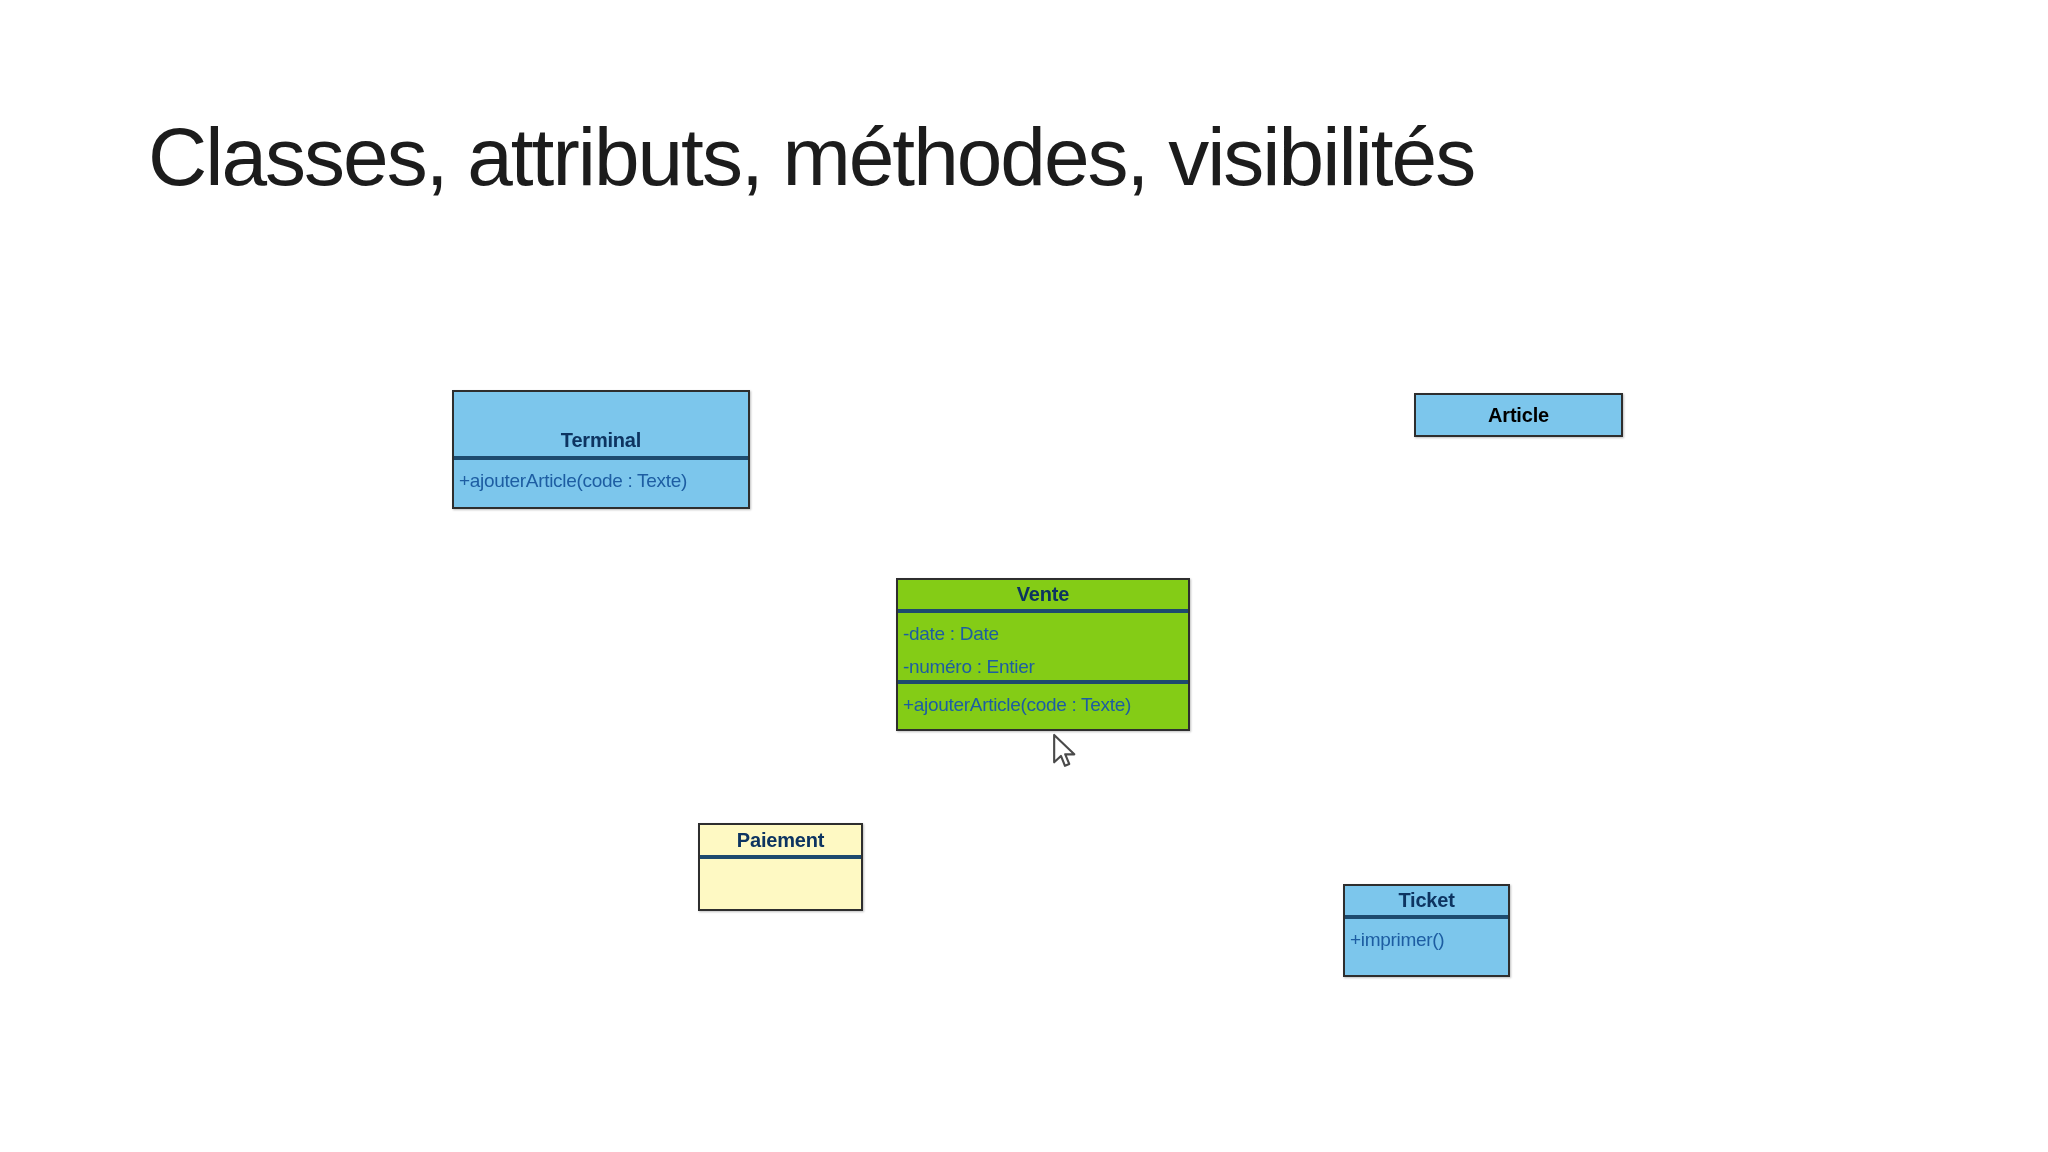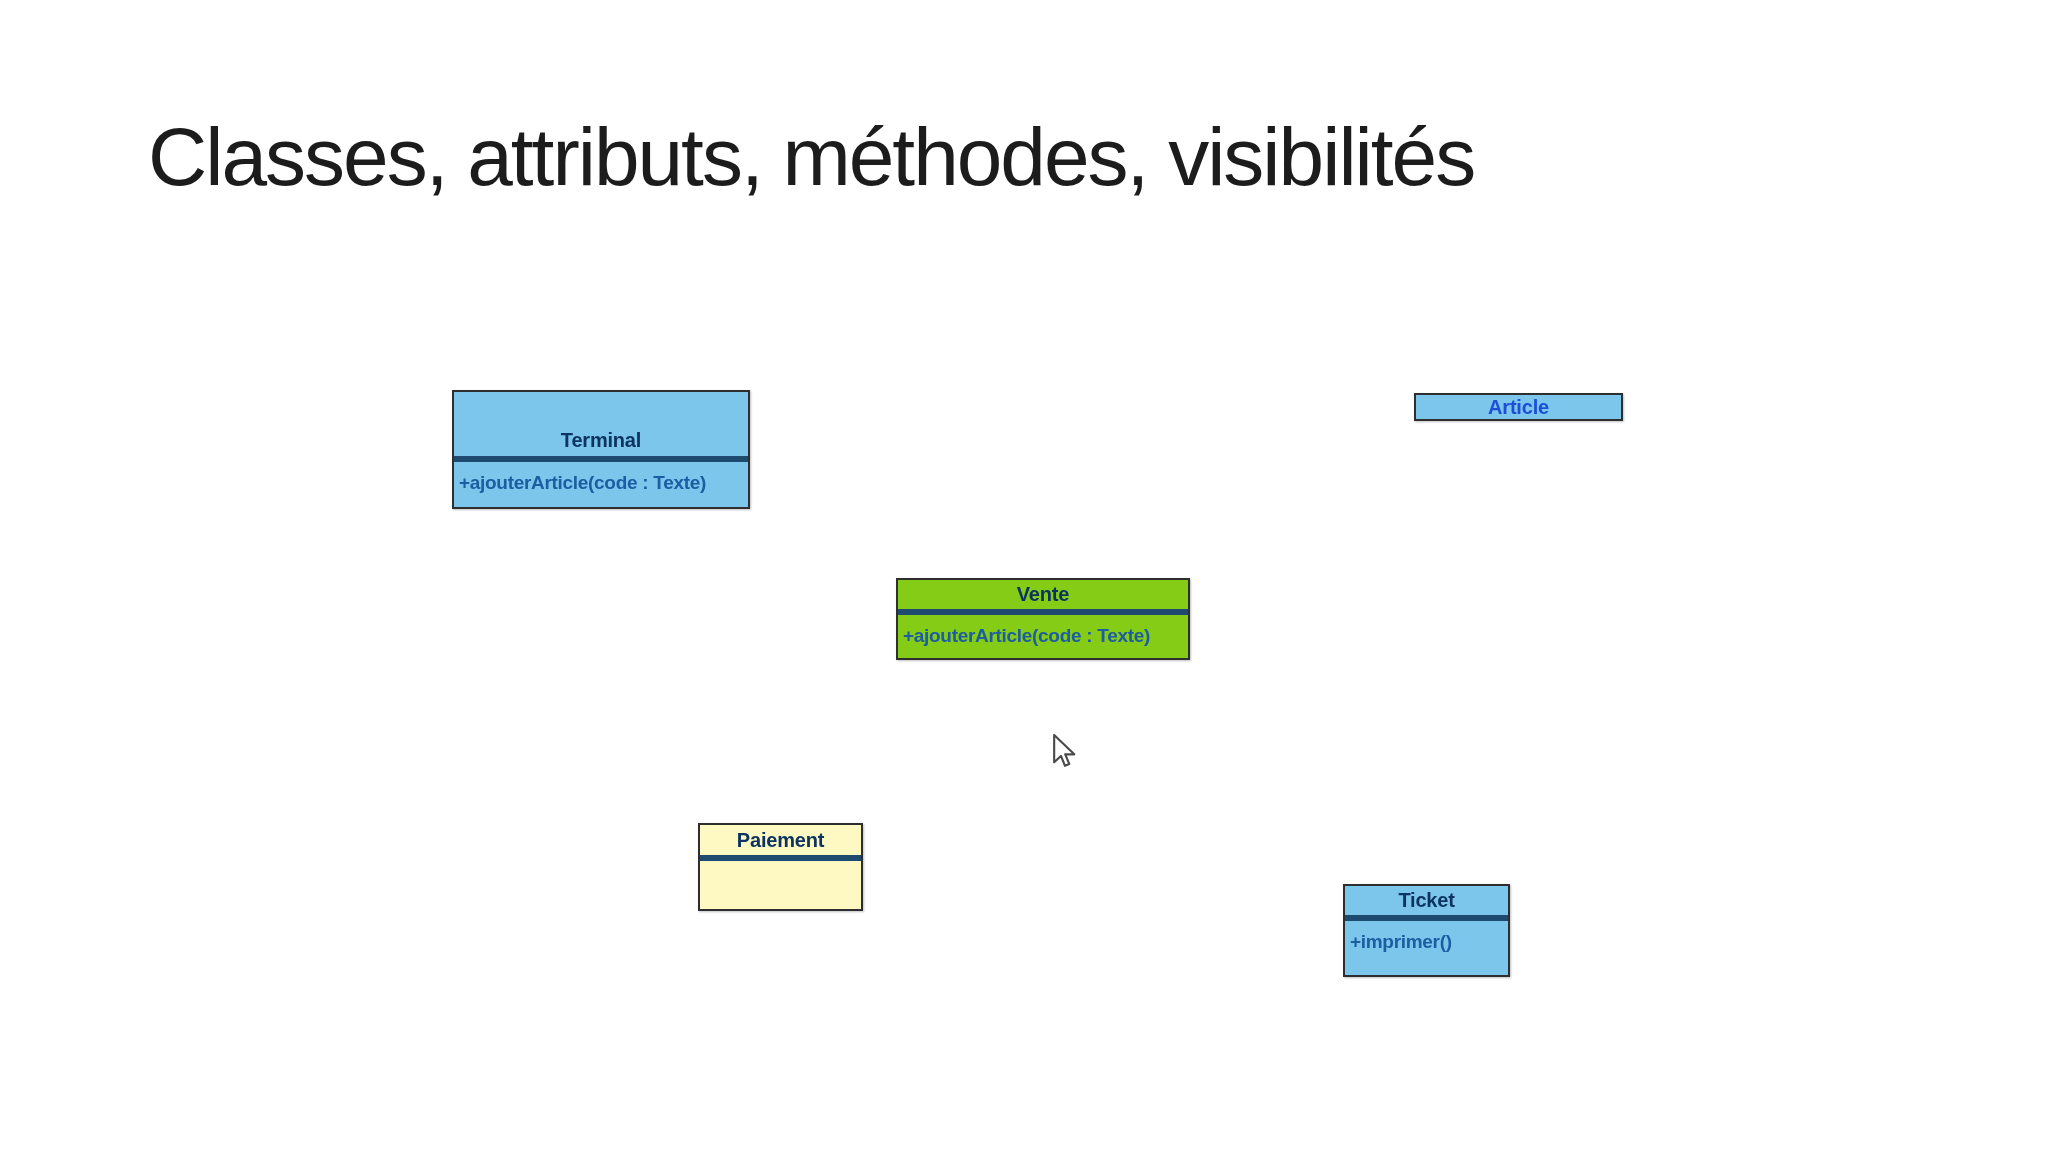--- a/index.html
+++ b/index.html
@@ -29,24 +29,23 @@
   .uml-header{
     display:flex;
     align-items:center;
     justify-content:center;
     font-weight:bold;
     font-size:20px;
     letter-spacing:-0.2px;
     box-sizing:border-box;
   }
   .uml-compartment{
-    border-top:6px solid #c2410c;
+    border-top:4px solid #c2410c;
     box-sizing:border-box;
     padding:4px 4px 0 5px;
-    font-weight:bold;
   }
   .uml-row{
     font-size:19px;
     line-height:33px;
     letter-spacing:-0.3px;
     white-space:nowrap;
   }
   .cursor{
     position:absolute;
     width:27px;height:40px;
@@ -59,24 +58,28 @@
   <div class="slide-title" style="color: rgb(28, 28, 28);">Classes, attributs, méthodes, visibilités</div>
 
   <div>
       <div class="uml-class" style="left: 452px; top: 390px; width: 298px; background: rgb(124, 198, 236); border-color: rgb(46, 46, 46);">
         <div class="uml-header" style="height: 32px; color: rgb(13, 52, 97); margin-top: 32px;">Terminal</div>
         <div class="uml-compartment" style="height: 51px; border-top-color: rgb(29, 74, 110);">
           <div class="uml-row" style="color: rgb(29, 93, 162);">+ajouterArticle(code : Texte)</div>
         </div>
       </div>
       <div class="uml-class" style="left: 1414px; top: 393px; width: 209px; background: rgb(124, 198, 236); border-color: rgb(46, 46, 46);">
-        <div class="uml-header" style="height: 24px; color: #1d4ed8;">Article</div>
+        <div class="uml-header" style="height: 40px; color: #000000;">Article</div>
       </div>
       <div class="uml-class" style="left: 896px; top: 578px; width: 294px; background: #84cc16; border-color: rgb(46, 46, 46);">
         <div class="uml-header" style="height: 29px; color: rgb(13, 52, 97);">Vente</div>
+        <div class="uml-compartment" style="height: 71px; border-top-color: rgb(29, 74, 110);">
+          <div class="uml-row" style="color: rgb(29, 93, 162);">-date : Date</div>
+          <div class="uml-row" style="color: rgb(29, 93, 162);">-numéro : Entier</div>
+        </div>
         <div class="uml-compartment" style="height: 49px; border-top-color: rgb(29, 74, 110);">
           <div class="uml-row" style="color: rgb(29, 93, 162);">+ajouterArticle(code : Texte)</div>
         </div>
       </div>
       <div class="uml-class" style="left: 698px; top: 823px; width: 165px; background: #fef9c3; border-color: rgb(46, 46, 46);">
         <div class="uml-header" style="height: 30px; color: rgb(13, 52, 97);">Paiement</div>
         <div class="uml-compartment" style="height: 54px; border-top-color: rgb(29, 74, 110);"></div>
       </div>
       <div class="uml-class" style="left: 1333px; top: 884px; width: 167px; background: rgb(124, 198, 236); border-color: rgb(46, 46, 46); margin-left: 10px;">
         <div class="uml-header" style="height: 29px; color: rgb(13, 52, 97);">Ticket</div>

